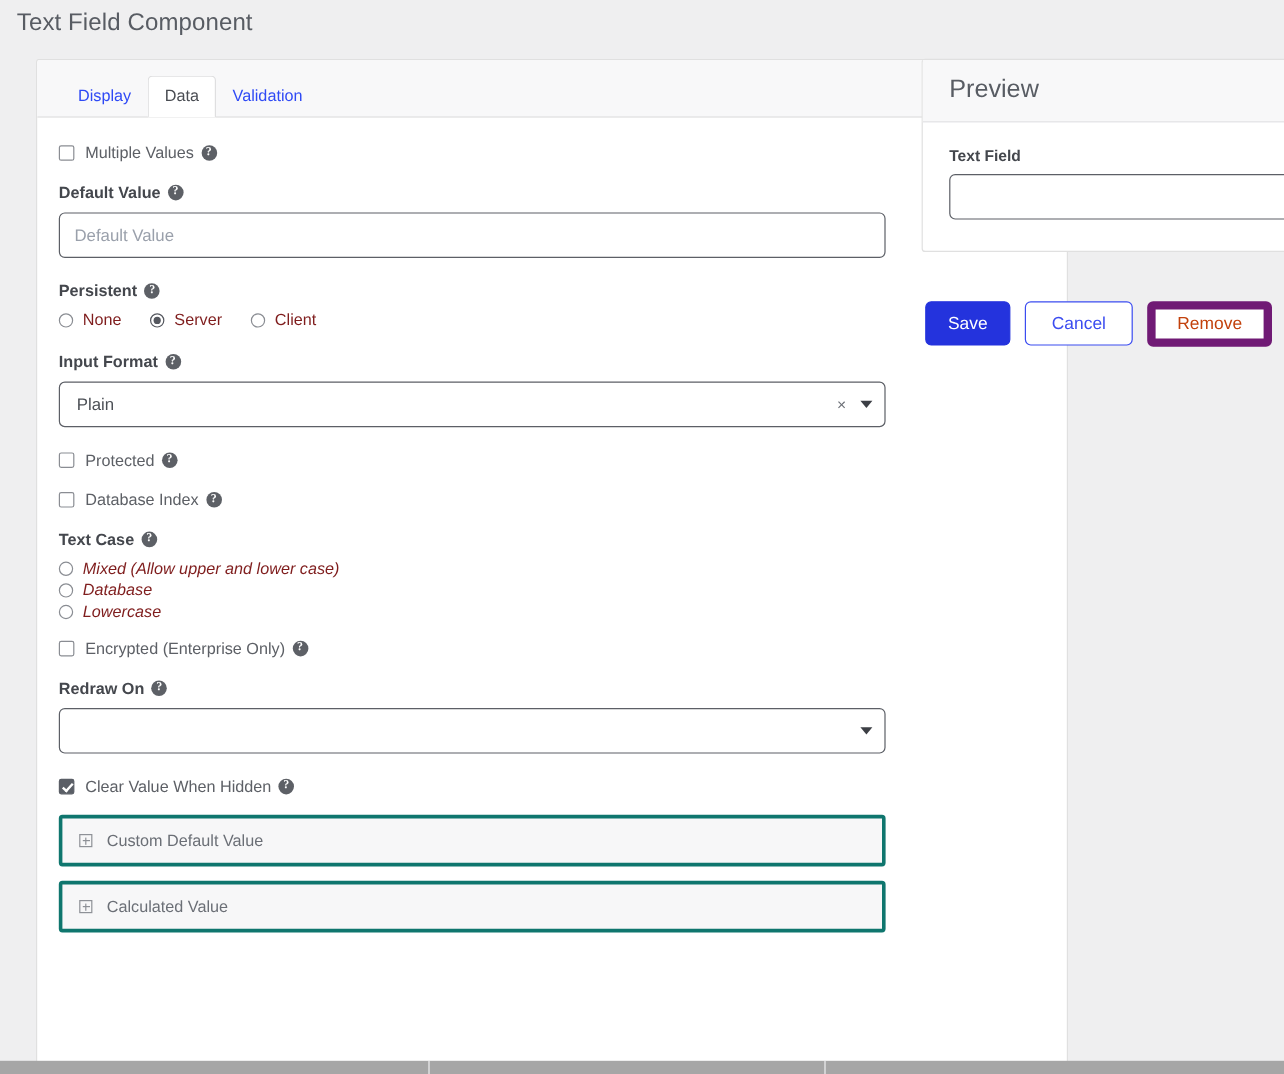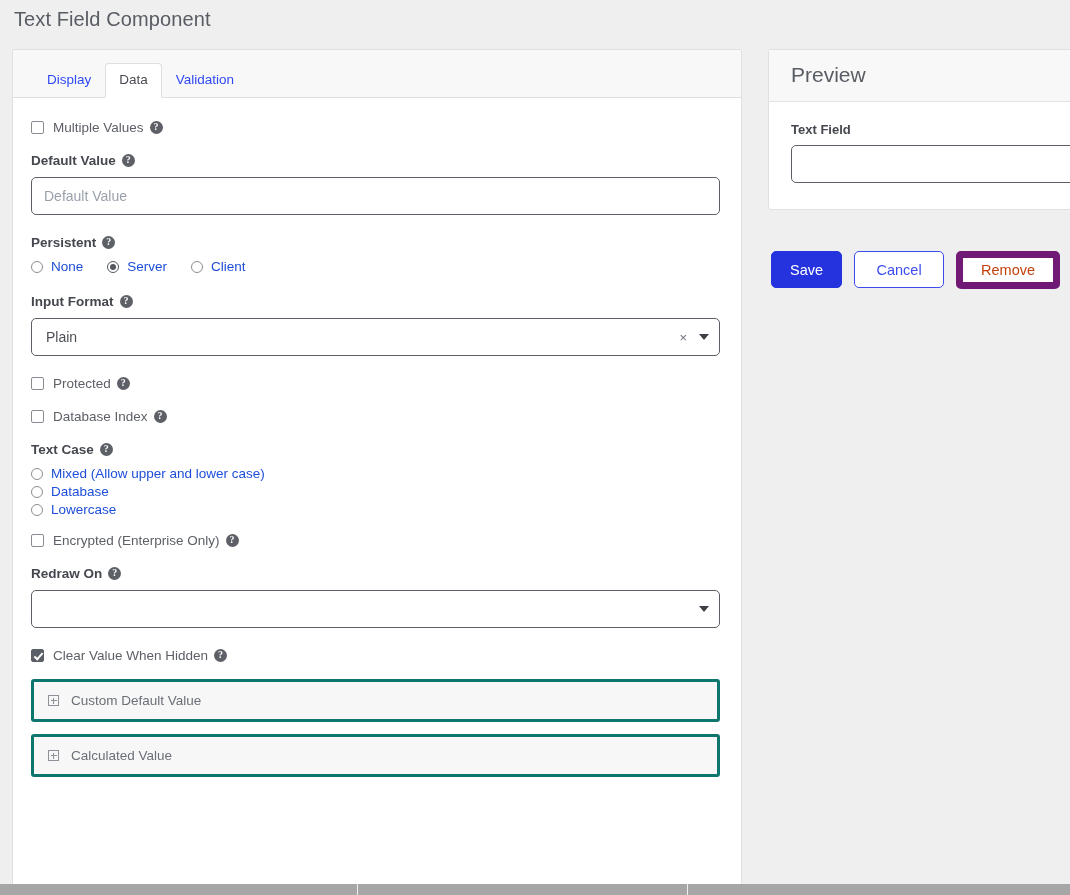--- a/index.html
+++ b/index.html
@@ -17,22 +17,22 @@
     left: 14px; top: 8px;
     font-size: 20px;
     color: #585c63;
     font-weight: 400;
     letter-spacing: 0.1px;
   }
 
   
   .settings-panel {
     position: absolute;
-    left: 12px; top: 49px;
-    width: 730px;
+    left: 30px; top: 49px;
+    width: 860px;
     height: 846px;
     background: #ffffff;
     border: 1px solid #e0e0e0;
     border-bottom: none;
     border-radius: 3px 3px 0 0;
     overflow: hidden;
   }
 
   .tabbar {
     height: 48px;
@@ -143,21 +143,21 @@
   .radio-row {
     display: flex;
     align-items: center;
     margin-bottom: 20px;
   }
   .radio-item {
     display: flex;
     align-items: center;
     margin-right: 24px;
     font-size: 13.5px;
-    color: #1d4ed8;
+    color: #7f1d1d;
     cursor: pointer;
   }
   .rad {
     width: 12px; height: 12px;
     border: 1px solid #8a8d93;
     border-radius: 50%;
     background: #fff;
     margin-right: 8px;
     flex: none;
     position: relative;
@@ -165,21 +165,21 @@
   .rad.sel { border-color: #55585f; }
   .rad.sel::after {
     content: "";
     position: absolute;
     left: 2px; top: 2px;
     width: 6px; height: 6px;
     border-radius: 50%;
     background: #55585f;
   }
 
-  .radio-col { margin-bottom: 16px; }
+  .radio-col { margin-bottom: 16px; font-style: italic; }
   .radio-col .radio-item { margin-bottom: 3px; margin-right: 0; }
 
   
   .selbox {
     width: 689px;
     height: 38px;
     border: 1px solid #5c5f66;
     border-radius: 5px;
     background: #fff;
     display: flex;

